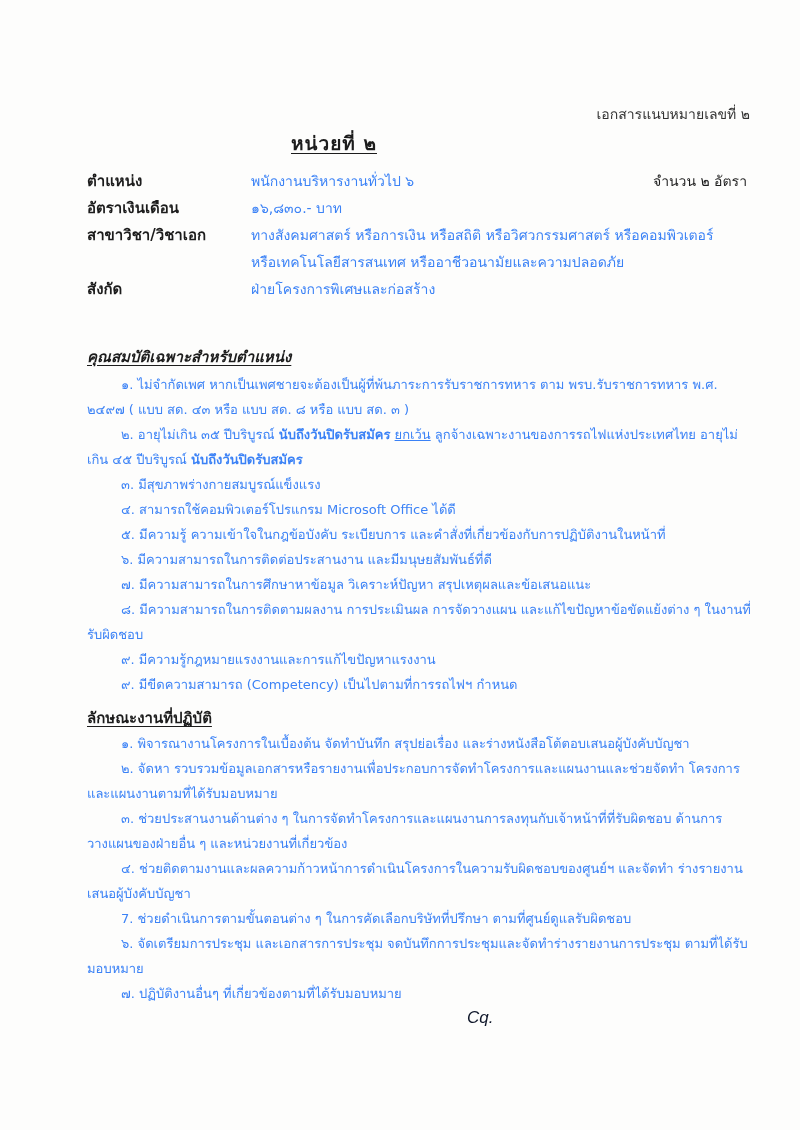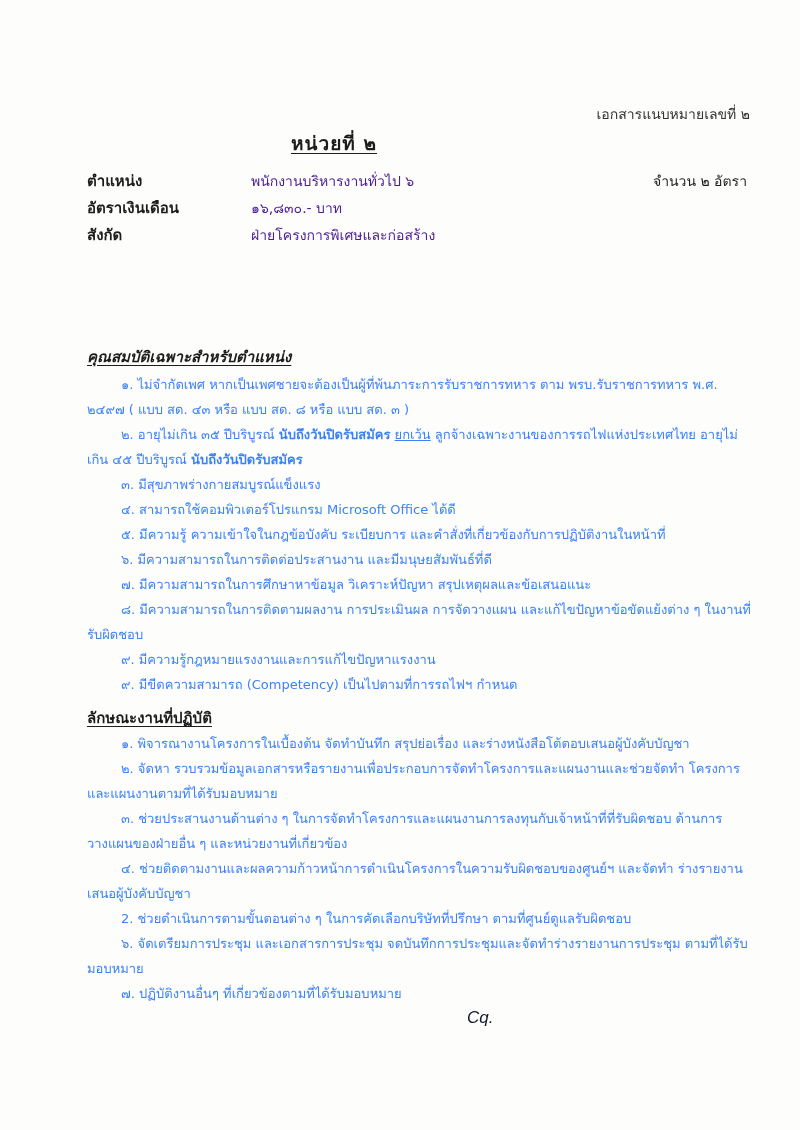--- a/index.html
+++ b/index.html
@@ -17,21 +17,21 @@
       font-size: 14px; color: #333; text-align: center;
     }
     .unit-title {
       position: absolute; top: 128px; left: 0; width: 668px; text-align: center;
       font-size: 19px; font-weight: bold; text-decoration: underline;
       text-underline-offset: 3px; letter-spacing: 1px;
     }
     .info { position: absolute; left: 87px; top: 168px; width: 680px; }
     .info-row { display: flex; font-size: 14px; line-height: 27px; gap: 24px; }
     .info-label { width: 140px; font-weight: bold; font-size: 15px; flex: none; }
-    .info-value { flex: 1; color: #4c1d95; }
+    .info-value { flex: 1; color: #3b82f6; }
     .info-extra { margin-left: auto; padding-right: 20px; }
     .section-head {
       position: absolute; left: 87px;
       font-size: 15px; font-weight: bold; text-decoration: underline;
       text-underline-offset: 3px;
     }
     .list { position: absolute; left: 87px; width: 670px; font-size: 13px; line-height: 25px; color: #3b82f6; }
     .item { text-indent: 34px; margin: 0; }
     .item .b { font-weight: bold; }
     .item .u { text-decoration: underline; }
@@ -53,20 +53,27 @@
     <div class="info-row">
       <span class="info-label">ตำแหน่ง</span>
       <span class="info-value">พนักงานบริหารงานทั่วไป ๖</span>
       <span class="info-extra">จำนวน  ๒  อัตรา</span>
     </div>
     <div class="info-row">
       <span class="info-label">อัตราเงินเดือน</span>
       <span class="info-value">๑๖,๘๓๐.-  บาท</span>
     </div>
     <div class="info-row">
+      <span class="info-label">สาขาวิชา/วิชาเอก</span>
+      <span class="info-value">
+        <span>ทางสังคมศาสตร์  หรือการเงิน  หรือสถิติ  หรือวิศวกรรมศาสตร์  หรือคอมพิวเตอร์</span><br>
+        <span>หรือเทคโนโลยีสารสนเทศ  หรืออาชีวอนามัยและความปลอดภัย</span>
+      </span>
+    </div>
+    <div class="info-row">
       <span class="info-label">สังกัด</span>
       <span class="info-value">ฝ่ายโครงการพิเศษและก่อสร้าง</span>
     </div>
   </div>
 
   <div class="section-head" style="top:345px;font-style:italic;">คุณสมบัติเฉพาะสำหรับตำแหน่ง</div>
   <div class="list" style="top:372px;">
     <p class="item">๑. ไม่จำกัดเพศ  หากเป็นเพศชายจะต้องเป็นผู้ที่พ้นภาระการรับราชการทหาร ตาม พรบ.รับราชการทหาร พ.ศ. ๒๔๙๗  ( แบบ สด. ๔๓ หรือ แบบ สด. ๘ หรือ แบบ สด. ๓ )</p>
     <p class="item"><span>๒. อายุไม่เกิน ๓๕ ปีบริบูรณ์ </span><span class="b">นับถึงวันปิดรับสมัคร</span><span> </span><span class="u">ยกเว้น</span><span> ลูกจ้างเฉพาะงานของการรถไฟแห่งประเทศไทย อายุไม่เกิน ๔๕ ปีบริบูรณ์ </span><span class="b">นับถึงวันปิดรับสมัคร</span></p>
     <p class="item">๓. มีสุขภาพร่างกายสมบูรณ์แข็งแรง</p>
@@ -78,19 +85,19 @@
     <p class="item">๙. มีความรู้กฎหมายแรงงานและการแก้ไขปัญหาแรงงาน</p>
     <p class="item">๙. มีขีดความสามารถ (Competency) เป็นไปตามที่การรถไฟฯ กำหนด</p>
   </div>
 
   <div class="section-head" style="top:706px;">ลักษณะงานที่ปฏิบัติ</div>
   <div class="list" style="top:731px;">
     <p class="item">๑. พิจารณางานโครงการในเบื้องต้น จัดทำบันทึก สรุปย่อเรื่อง และร่างหนังสือโต้ตอบเสนอผู้บังคับบัญชา</p>
     <p class="item">๒. จัดหา รวบรวมข้อมูลเอกสารหรือรายงานเพื่อประกอบการจัดทำโครงการและแผนงานและช่วยจัดทำ โครงการและแผนงานตามที่ได้รับมอบหมาย</p>
     <p class="item">๓.  ช่วยประสานงานด้านต่าง ๆ ในการจัดทำโครงการและแผนงานการลงทุนกับเจ้าหน้าที่ที่รับผิดชอบ ด้านการวางแผนของฝ่ายอื่น ๆ และหน่วยงานที่เกี่ยวข้อง</p>
     <p class="item">๔.  ช่วยติดตามงานและผลความก้าวหน้าการดำเนินโครงการในความรับผิดชอบของศูนย์ฯ และจัดทำ ร่างรายงานเสนอผู้บังคับบัญชา</p>
-    <p class="item">2.  ช่วยดำเนินการตามขั้นตอนต่าง ๆ ในการคัดเลือกบริษัทที่ปรึกษา ตามที่ศูนย์ดูแลรับผิดชอบ</p>
+    <p class="item">7.  ช่วยดำเนินการตามขั้นตอนต่าง ๆ ในการคัดเลือกบริษัทที่ปรึกษา ตามที่ศูนย์ดูแลรับผิดชอบ</p>
     <p class="item">๖. จัดเตรียมการประชุม และเอกสารการประชุม จดบันทึกการประชุมและจัดทำร่างรายงานการประชุม ตามที่ได้รับมอบหมาย</p>
     <p class="item">๗. ปฏิบัติงานอื่นๆ ที่เกี่ยวข้องตามที่ได้รับมอบหมาย</p>
   </div>
 
   <div class="signature">Cq.</div>
 </div>
 
 </body></html>

